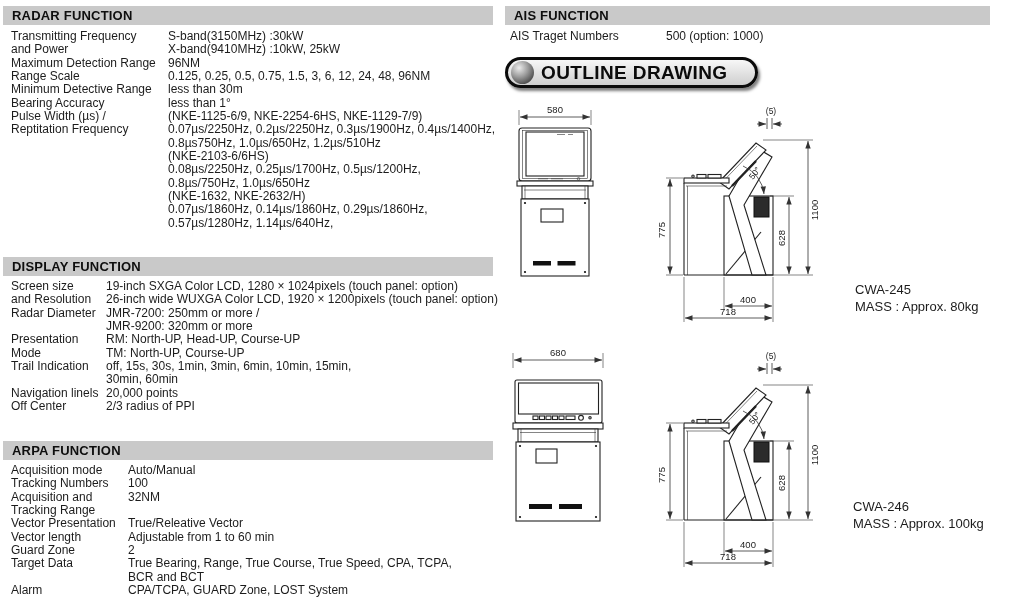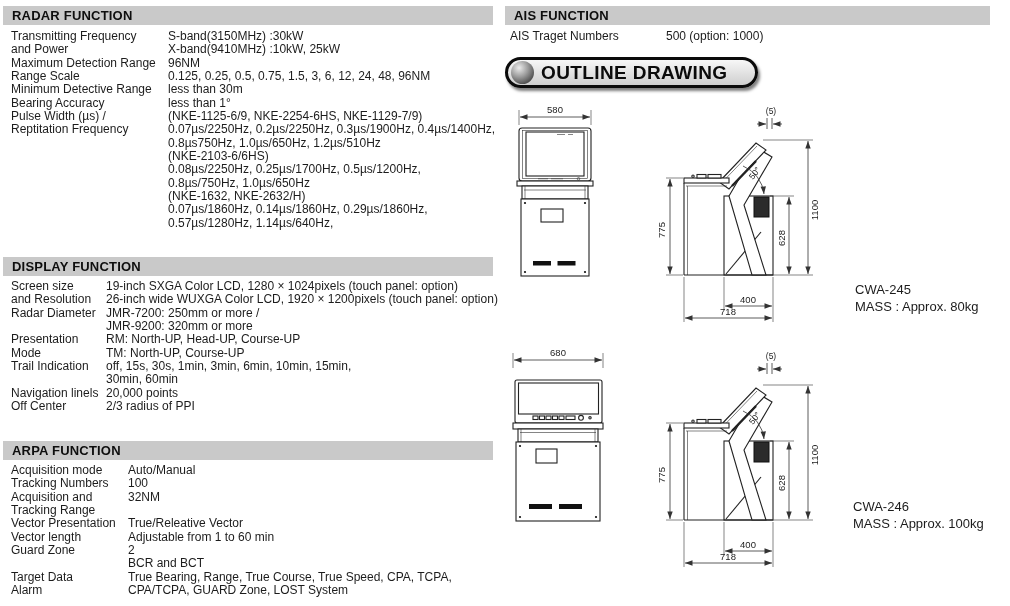--- a/index.html
+++ b/index.html
@@ -181,26 +181,26 @@
     </div>
   <div class="row">
       <span class="lbl">Vector length</span>
       <span class="val">Adjustable from 1 to 60 min</span>
     </div>
   <div class="row">
       <span class="lbl">Guard Zone</span>
       <span class="val">2</span>
     </div>
   <div class="row">
-      <span class="lbl"></span>
-      <span class="val">BCR and BCT</span>
-    </div>
-  <div class="row">
       <span class="lbl">Target Data</span>
       <span class="val">True Bearing, Range, True Course, True Speed, CPA, TCPA,</span>
+    </div>
+  <div class="row">
+      <span class="lbl"></span>
+      <span class="val">BCR and BCT</span>
     </div>
   <div class="row">
       <span class="lbl">Alarm</span>
       <span class="val">CPA/TCPA, GUARD Zone, LOST System</span>
     </div>
 </div>
 
 <div class="bar" id="bar-ais">
   <span>AIS FUNCTION</span>
 </div>

